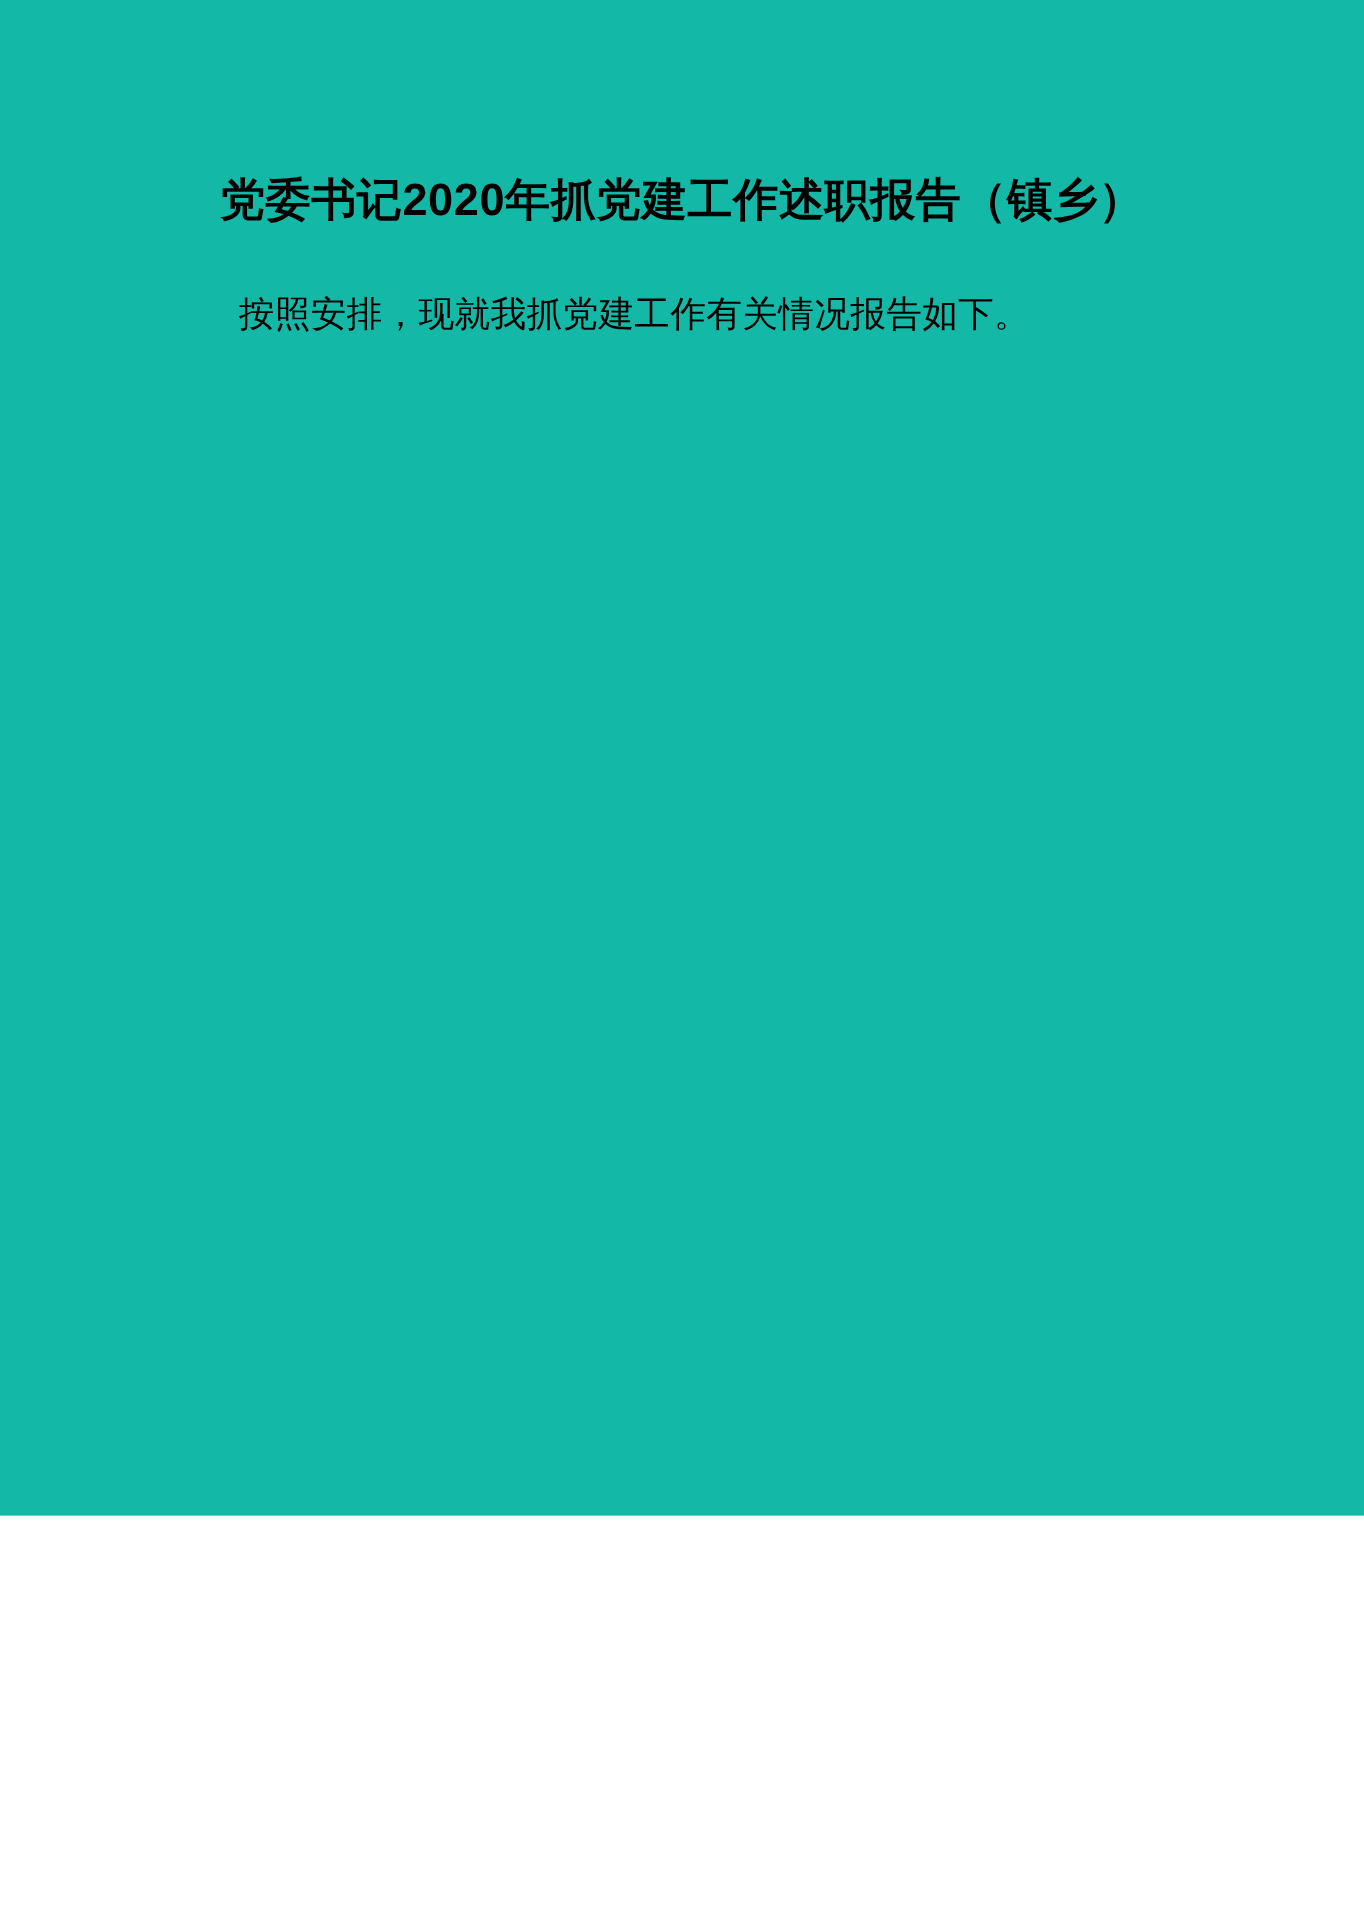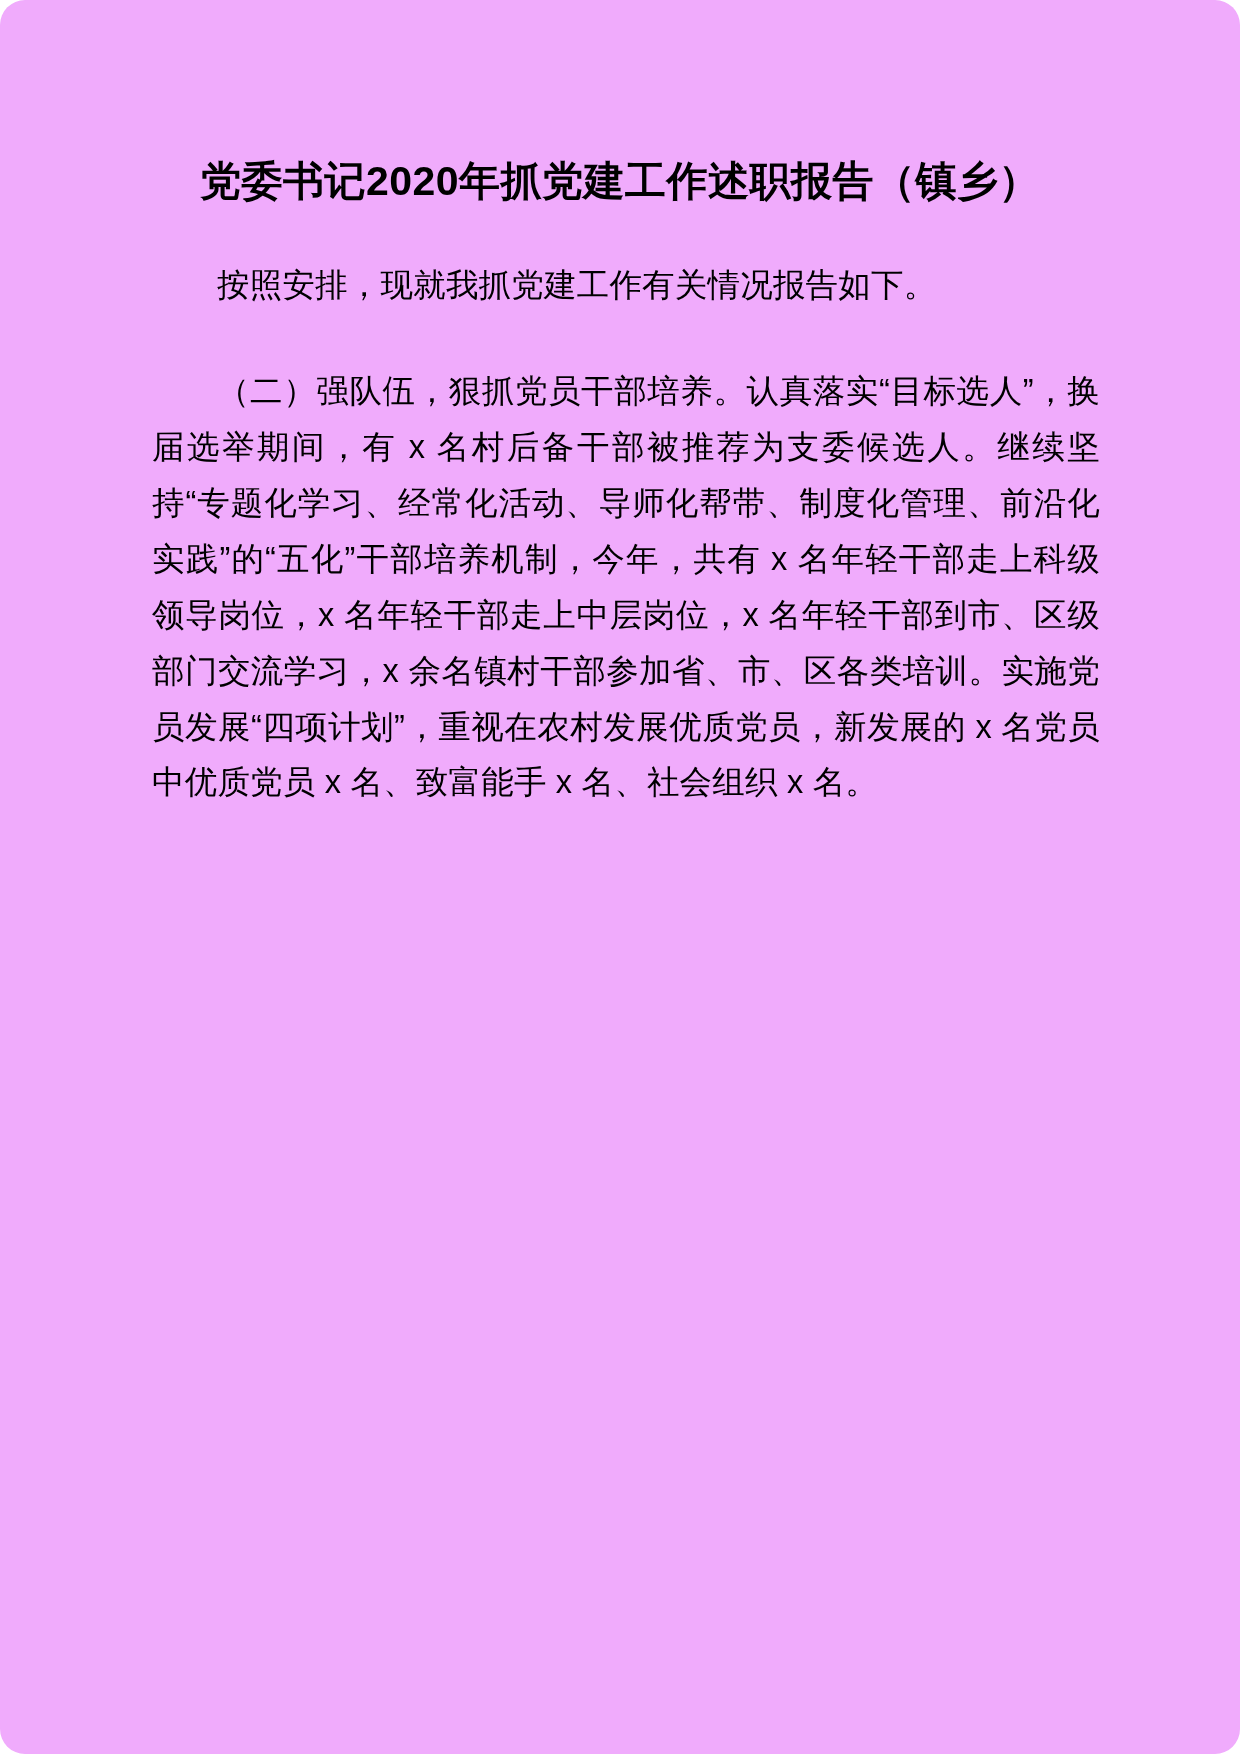--- a/index.html
+++ b/index.html
@@ -6,28 +6,27 @@
     margin: 0;
     padding: 0;
     background: #ffffff;
   }
   body {
     font-family: "Liberation Sans", "DejaVu Sans", sans-serif;
     color: #000000;
   }
   .page {
     width: 1240px;
-    height: 1754px;
+    height: 1378px;
     box-sizing: border-box;
-    background: #f0abfc;
+    background: #14b8a6;
     margin: 0 auto;
     position: relative;
     overflow: hidden;
     padding: 150px 140px 0 140px;
-    border-radius: 25px;
   }
   .doc-title {
     font-size: 41px;
     font-weight: bold;
     line-height: 1.52;
     text-align: center;
     letter-spacing: 0.5px;
     margin: 0 0 0 0;
     padding: 0 18px;
     word-break: break-all;
@@ -66,17 +65,16 @@
     <p class="para indent">按照安排，现就我抓党建工作有关情况报告如下。</p>
 
     <div class="spacer-sm"></div>
 
 
     <div class="spacer-sm"></div>
 
 
     <div class="spacer-sm"></div>
 
-    <p class="para indent">（二）强队伍，狠抓党员干部培养。认真落实“目标选人”，换届选举期间，有 x 名村后备干部被推荐为支委候选人。继续坚持“专题化学习、经常化活动、导师化帮带、制度化管理、前沿化实践”的“五化”干部培养机制，今年，共有 x 名年轻干部走上科级领导岗位，x 名年轻干部走上中层岗位，x 名年轻干部到市、区级部门交流学习，x 余名镇村干部参加省、市、区各类培训。实施党员发展“四项计划”，重视在农村发展优质党员，新发展的 x 名党员中优质党员 x 名、致富能手 x 名、社会组织 x 名。</p>
 
   </div>
 
 </div>
 
 </body></html>

